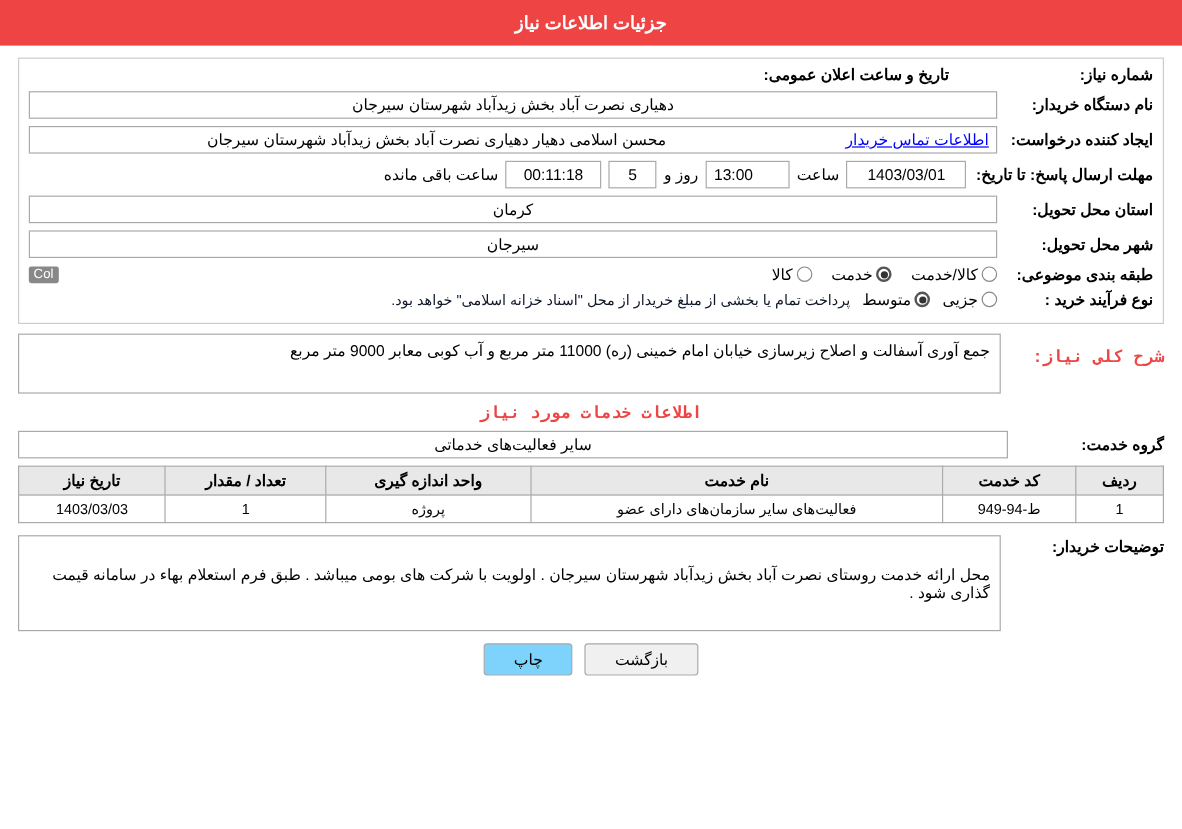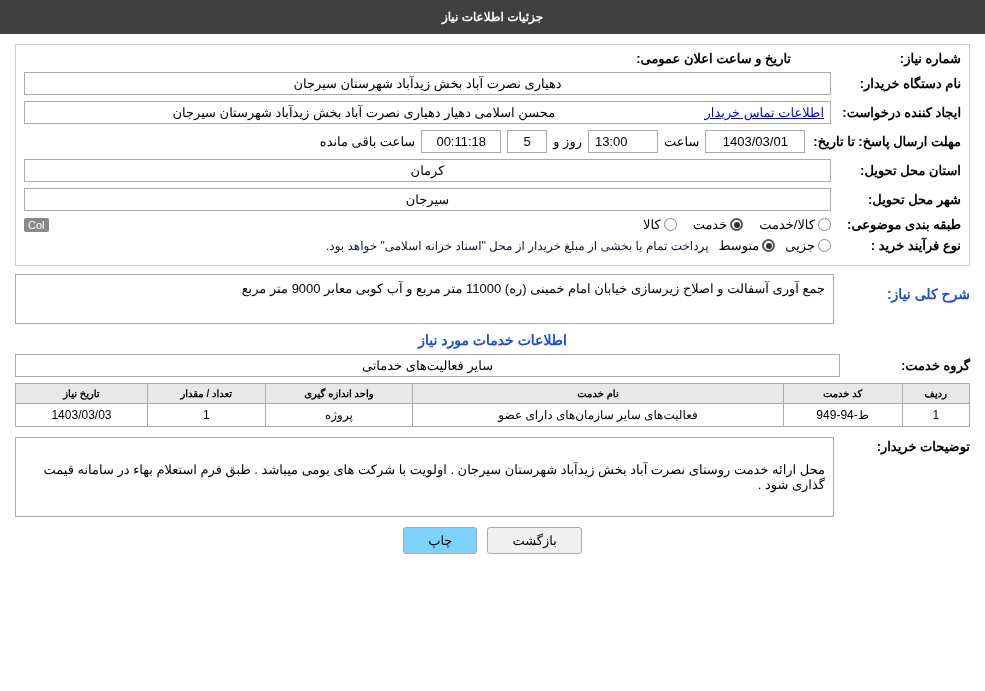--- a/index.html
+++ b/index.html
@@ -9,25 +9,25 @@
       background: #f0f0f0;
       direction: rtl;
     }
     .page-container {
       width: 985px;
       min-height: 691px;
       background: #fff;
       margin: 0 auto;
     }
     .header-bar {
-      background: #404040;
+      background: #ef4444;
       color: #fff;
       text-align: center;
       padding: 10px 0;
-      font-size: 12px;
+      font-size: 15px;
       font-weight: bold;
     }
     .content {
       padding: 10px 15px;
     }
     .form-section {
       border: 1px solid #ccc;
       margin-bottom: 8px;
       padding: 6px 8px;
       background: #fff;
@@ -120,23 +120,24 @@
       flex: 1;
       gap: 10px;
     }
     .purchase-text {
       font-size: 12px;
       color: #0f172a;
     }
     .section-title {
       font-weight: bold;
       font-size: 14px;
-      color: #1d4ed8;
+      color: #ef4444;
       margin: 8px 0 4px 0;
       text-align: right;
+      font-family: Liberation Mono, monospace;
     }
     .description-box {
       border: 1px solid #aaa;
       background: #fff;
       padding: 6px 8px;
       min-height: 50px;
       font-size: 13px;
       width: 100%;
       text-align: right;
     }
@@ -151,21 +152,21 @@
     .table-container {
       width: 100%;
       border-collapse: collapse;
       margin-bottom: 6px;
     }
     .table-container th {
       background: #e8e8e8;
       border: 1px solid #aaa;
       padding: 4px 8px;
       text-align: center;
-      font-size: 10px;
+      font-size: 13px;
     }
     .table-container td {
       border: 1px solid #aaa;
       padding: 4px 8px;
       text-align: center;
       font-size: 12px;
     }
     .note-box {
       border: 1px solid #aaa;
       background: #fff;

